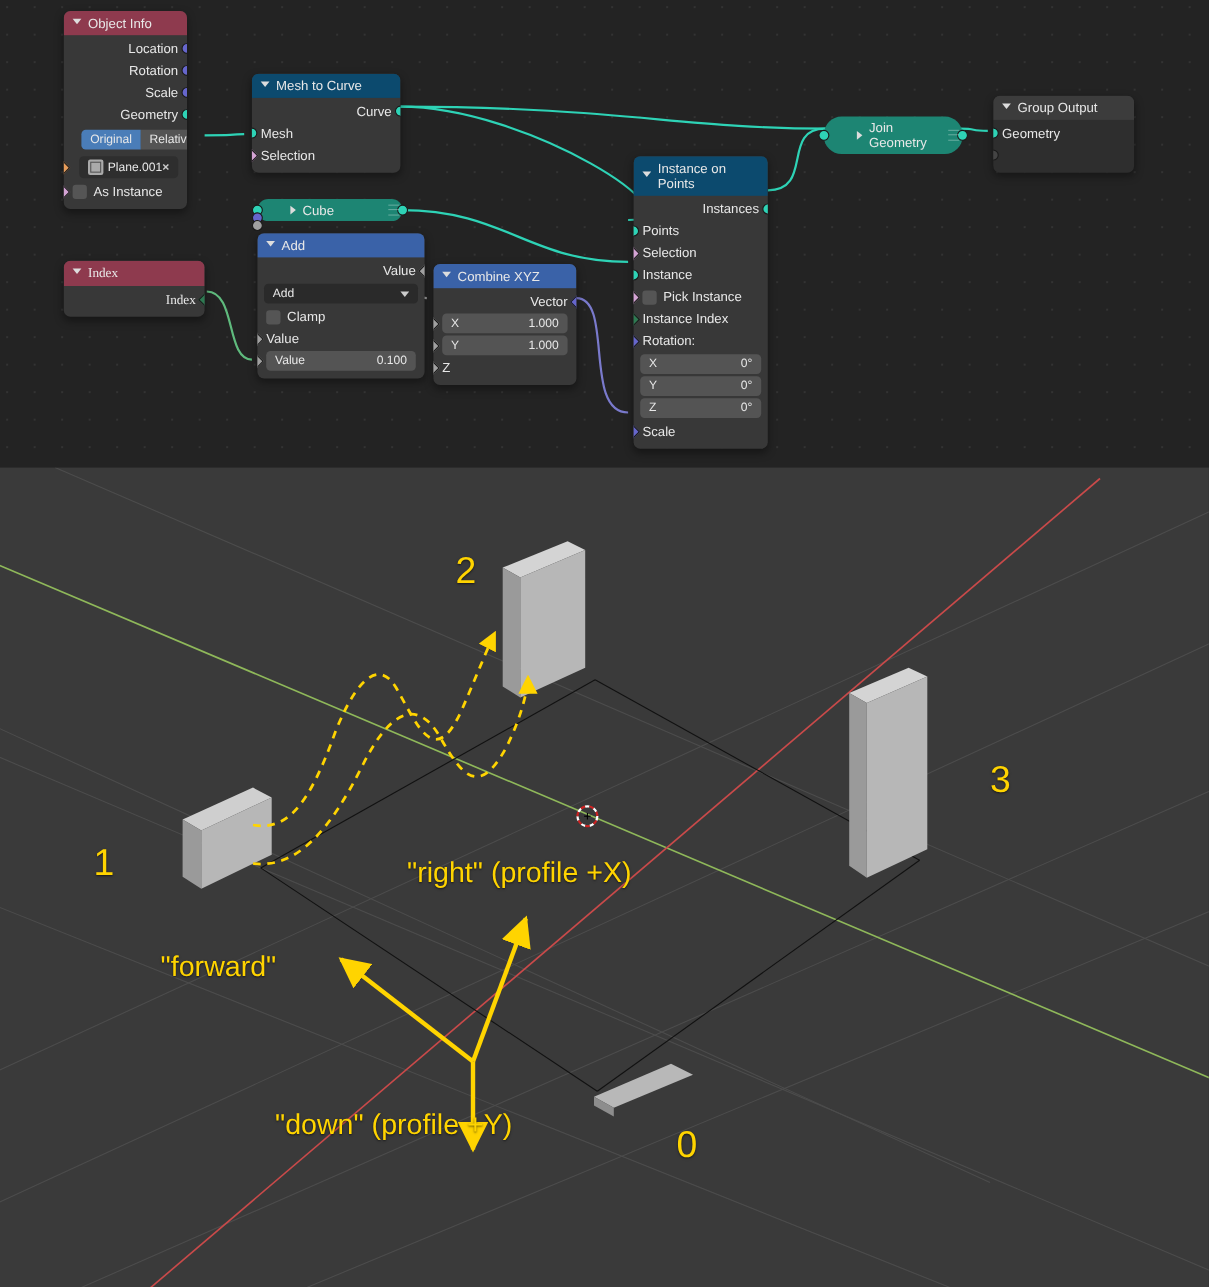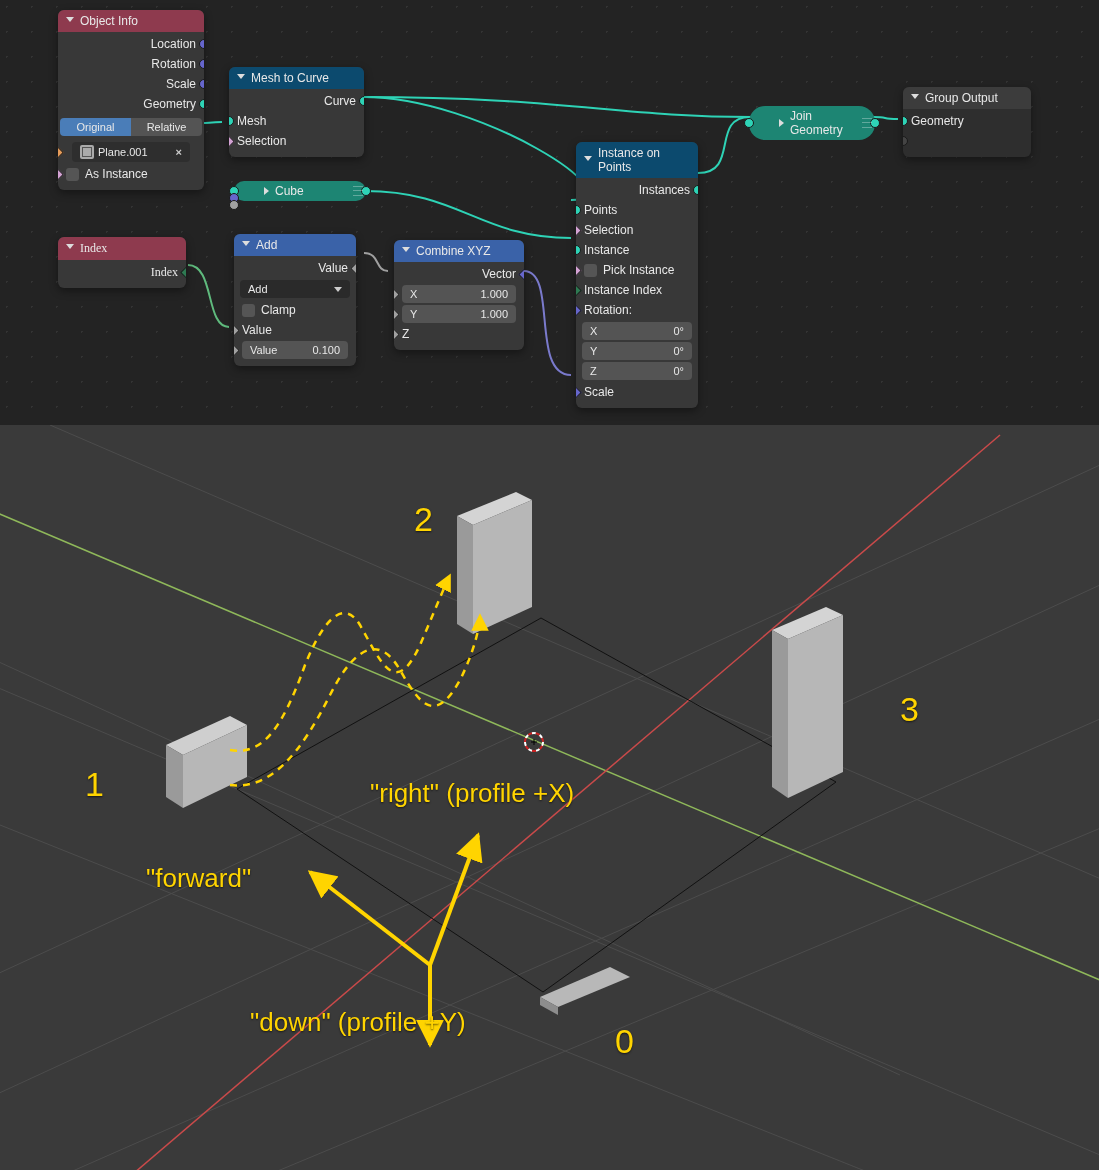--- a/index.html
+++ b/index.html
@@ -23,21 +23,21 @@
   .sock { position:absolute; width:10px; height:10px; border-radius:50%; border:1px solid #1a1a1a; }
   .sock.diamond { border-radius:0; transform:rotate(45deg); width:9px; height:9px; }
   .sock.l { left:-5px; } .sock.r { right:-5px; }
   .sock.vec { background:#6666cc; }
   .sock.val { background:#a0a0a0; }
   .sock.geo { background:#2ed3b6; }
   .sock.bool { background:#d4a3d4; }
   .sock.int { background:#2e7a52; }
   .sock.obj { background:#e69c5a; }
   .sock.empty { background:#444; }
-  .btngrp { display:flex; margin:4px 2px; }
+  .btngrp { display:flex; margin:4px 16px; }
   .btngrp .btn { flex:1; text-align:center; padding:3px 8px; font-size:11px; background:#545454; }
   .btngrp .btn:first-child { border-radius:4px 0 0 4px; }
   .btngrp .btn:last-child { border-radius:0 4px 4px 0; }
   .btngrp .btn.active { background:#4a7db8; }
   .field { display:flex; align-items:center; background:#545454; border-radius:4px; margin:2px 6px; padding:3px 8px; font-size:11px; }
   .field.dark { background:#2e2e2e; }
   .field .x { margin-left:auto; color:#ccc; font-weight:bold; }
   .chk { width:13px; height:13px; background:#555; border-radius:3px; margin-right:6px; flex-shrink:0; }
   .numfield { display:flex; background:#545454; border-radius:4px; margin:2px 6px; padding:3px 8px; font-size:11px; }
   .numfield .lbl { flex:0 0 auto; }
@@ -60,21 +60,21 @@
     <path d="M364 97 C480 97 640 200 571 200" stroke="#2ed3b6" stroke-width="2" fill="none"></path>
     <path d="M364 97 C560 97 620 117 752 117" stroke="#2ed3b6" stroke-width="2" fill="none"></path>
     <path d="M365 191 C460 191 480 238 571 238" stroke="#2ed3b6" stroke-width="2" fill="none"></path>
     <path d="M698 173 C740 173 710 117 750 117" stroke="#2ed3b6" stroke-width="2" fill="none"></path>
     <path d="M873 117 C890 117 880 119 898 119" stroke="#2ed3b6" stroke-width="2" fill="none"></path>
     <path d="M188 265 C215 265 205 327 229 327" stroke="#5fba7d" stroke-width="2" fill="none"></path>
     <path d="M364 253 C380 253 375 271 388 271" stroke="#a0a0a0" stroke-width="2" fill="none"></path>
     <path d="M524 271 C558 271 530 375 571 375" stroke="#7a7acc" stroke-width="2" fill="none"></path>
   </svg>
 
-  <div class="node" style="left:58px;top:10px;width:146px;">
+  <div class="node" style="left:58px;top:10px;width:112px;">
     <div class="node-header maroon">
         <span class="chev down"></span>
         <span>Object Info</span>
       </div>
     <div class="node-body">
       <div class="row right">
           <span>Location</span>
           <span class="sock r vec"></span>
         </div>
       <div class="row right">
@@ -150,21 +150,21 @@
     <span class="sock l geo" style="left:-5px;top:5px;"></span>
     <span class="sock l vec" style="left:-5px;top:12px;"></span>
     <span class="sock l val" style="left:-5px;top:19px;"></span>
     <div class="handle">
         <span></span>
         <span></span>
         <span></span>
       </div>
   </div>
 
-  <div class="node" style="left:234px;top:234px;width:122px;text-align:right;">
+  <div class="node" style="left:234px;top:212px;width:152px;text-align:right;">
     <div class="node-header blue">
         <span class="chev down"></span>
         <span>Add</span>
       </div>
     <div class="node-body">
       <div class="row right">
           <span>Value</span>
           <span class="sock r val diamond"></span>
         </div>
       <div class="dropdown">

